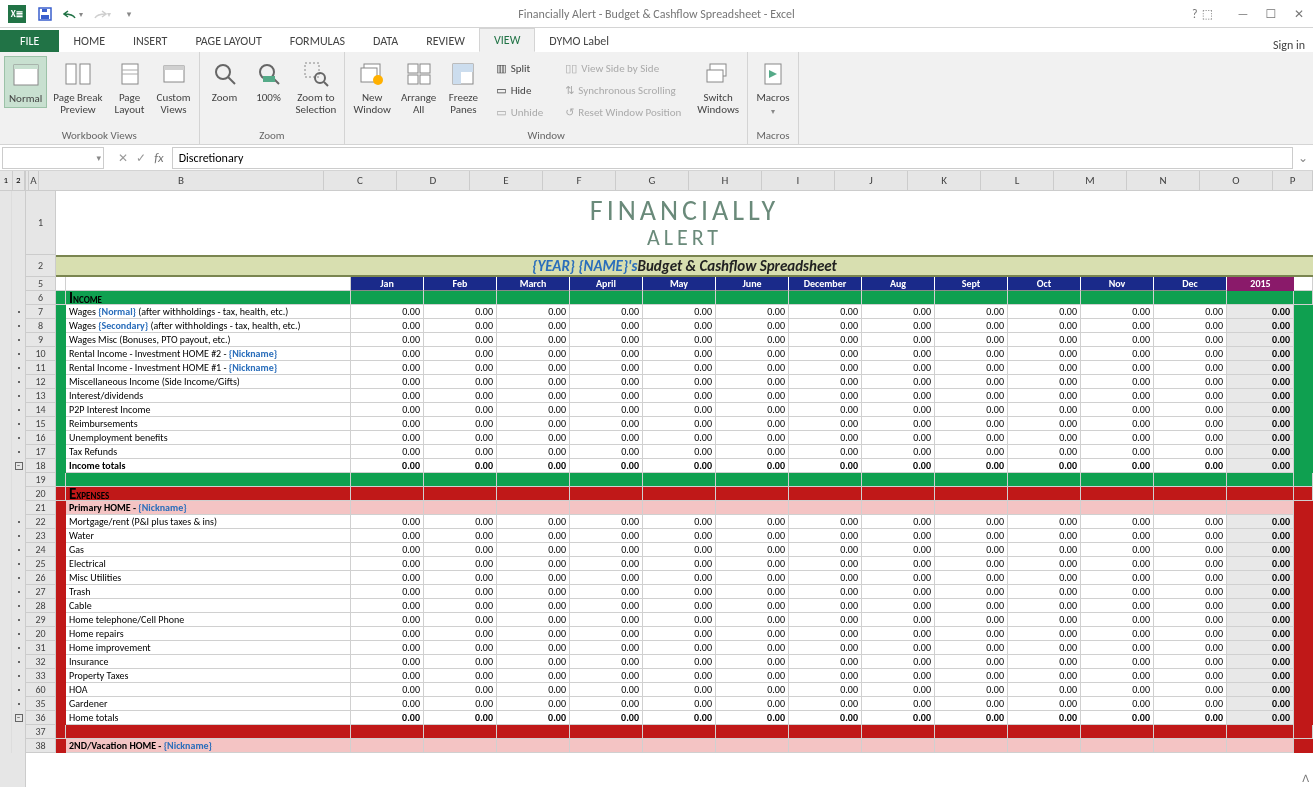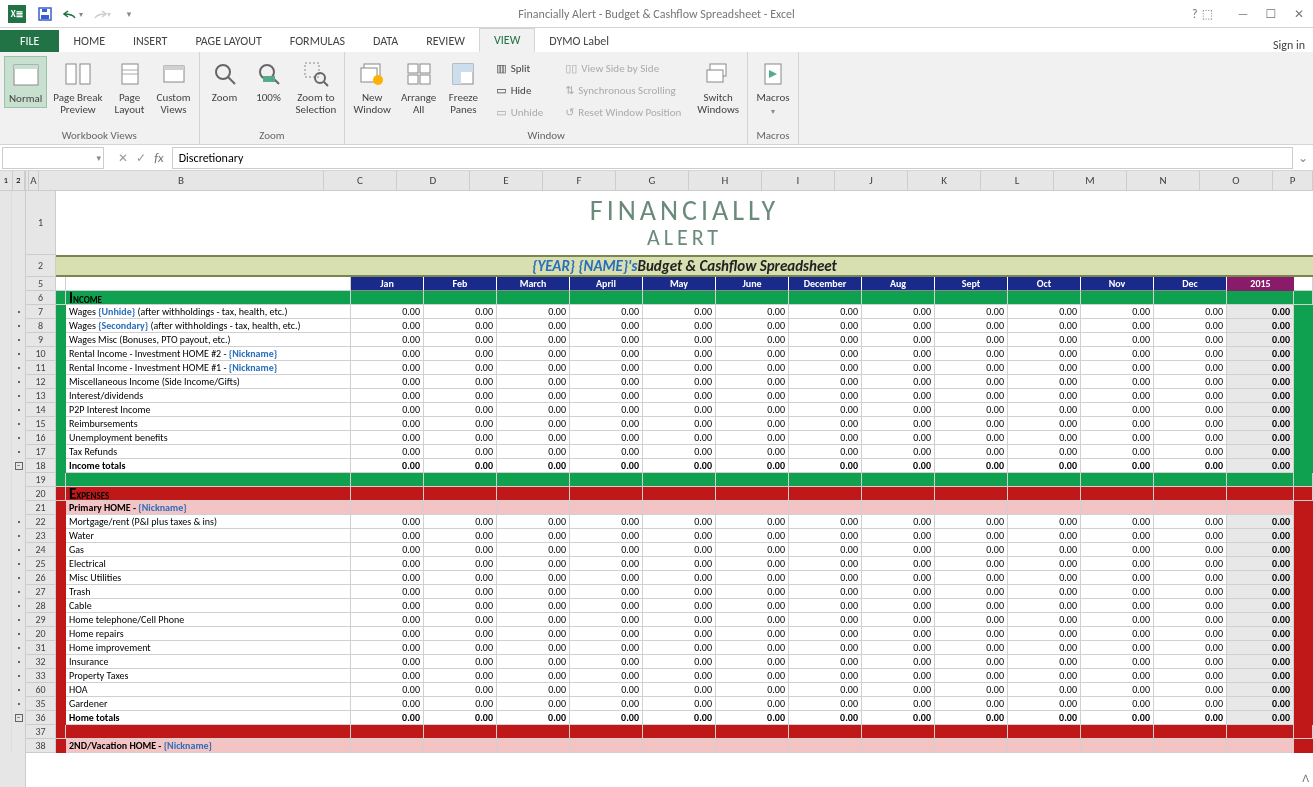--- a/index.html
+++ b/index.html
@@ -655,21 +655,21 @@
             <div class="cell cM sec-green"></div>
             <div class="cell cM sec-green"></div>
             <div class="cell cY sec-green"></div>
             <div class="cell sec-green" style="flex:1"></div>
           </div>
         </div>
         <div class="row ">
           <div class="row-num">7</div>
           <div class="cells">
             <div class="cell cA data-green-side"></div>
-            <div class="cell cB " style="">Wages <span style="color:#2a6ebb;font-weight:bold">{Unhide}</span> (after withholdings - tax, health, etc.)</div>
+            <div class="cell cB " style="">Wages <span style="color:#2a6ebb;font-weight:bold">{Normal}</span> (after withholdings - tax, health, etc.)</div>
             <div class="cell cM num" style="">0.00</div>
             <div class="cell cM num" style="">0.00</div>
             <div class="cell cM num" style="">0.00</div>
             <div class="cell cM num" style="">0.00</div>
             <div class="cell cM num" style="">0.00</div>
             <div class="cell cM num" style="">0.00</div>
             <div class="cell cM num" style="">0.00</div>
             <div class="cell cM num" style="">0.00</div>
             <div class="cell cM num" style="">0.00</div>
             <div class="cell cM num" style="">0.00</div>
@@ -1264,21 +1264,21 @@
             <div class="cell cM num" style="">0.00</div>
             <div class="cell cM num" style="">0.00</div>
             <div class="cell cY num data-year">0.00</div>
             <div class="cell data-red-side" style="flex:1"></div>
           </div>
         </div>
         <div class="row ">
           <div class="row-num">36</div>
           <div class="cells">
             <div class="cell cA data-red-side"></div>
-            <div class="cell cB " style="font-weight:bold">Home totals</div>
+            <div class="cell cB " style="font-weight:normal">Home totals</div>
             <div class="cell cM num" style="font-weight:bold">0.00</div>
             <div class="cell cM num" style="font-weight:bold">0.00</div>
             <div class="cell cM num" style="font-weight:bold">0.00</div>
             <div class="cell cM num" style="font-weight:bold">0.00</div>
             <div class="cell cM num" style="font-weight:bold">0.00</div>
             <div class="cell cM num" style="font-weight:bold">0.00</div>
             <div class="cell cM num" style="font-weight:bold">0.00</div>
             <div class="cell cM num" style="font-weight:bold">0.00</div>
             <div class="cell cM num" style="font-weight:bold">0.00</div>
             <div class="cell cM num" style="font-weight:bold">0.00</div>

